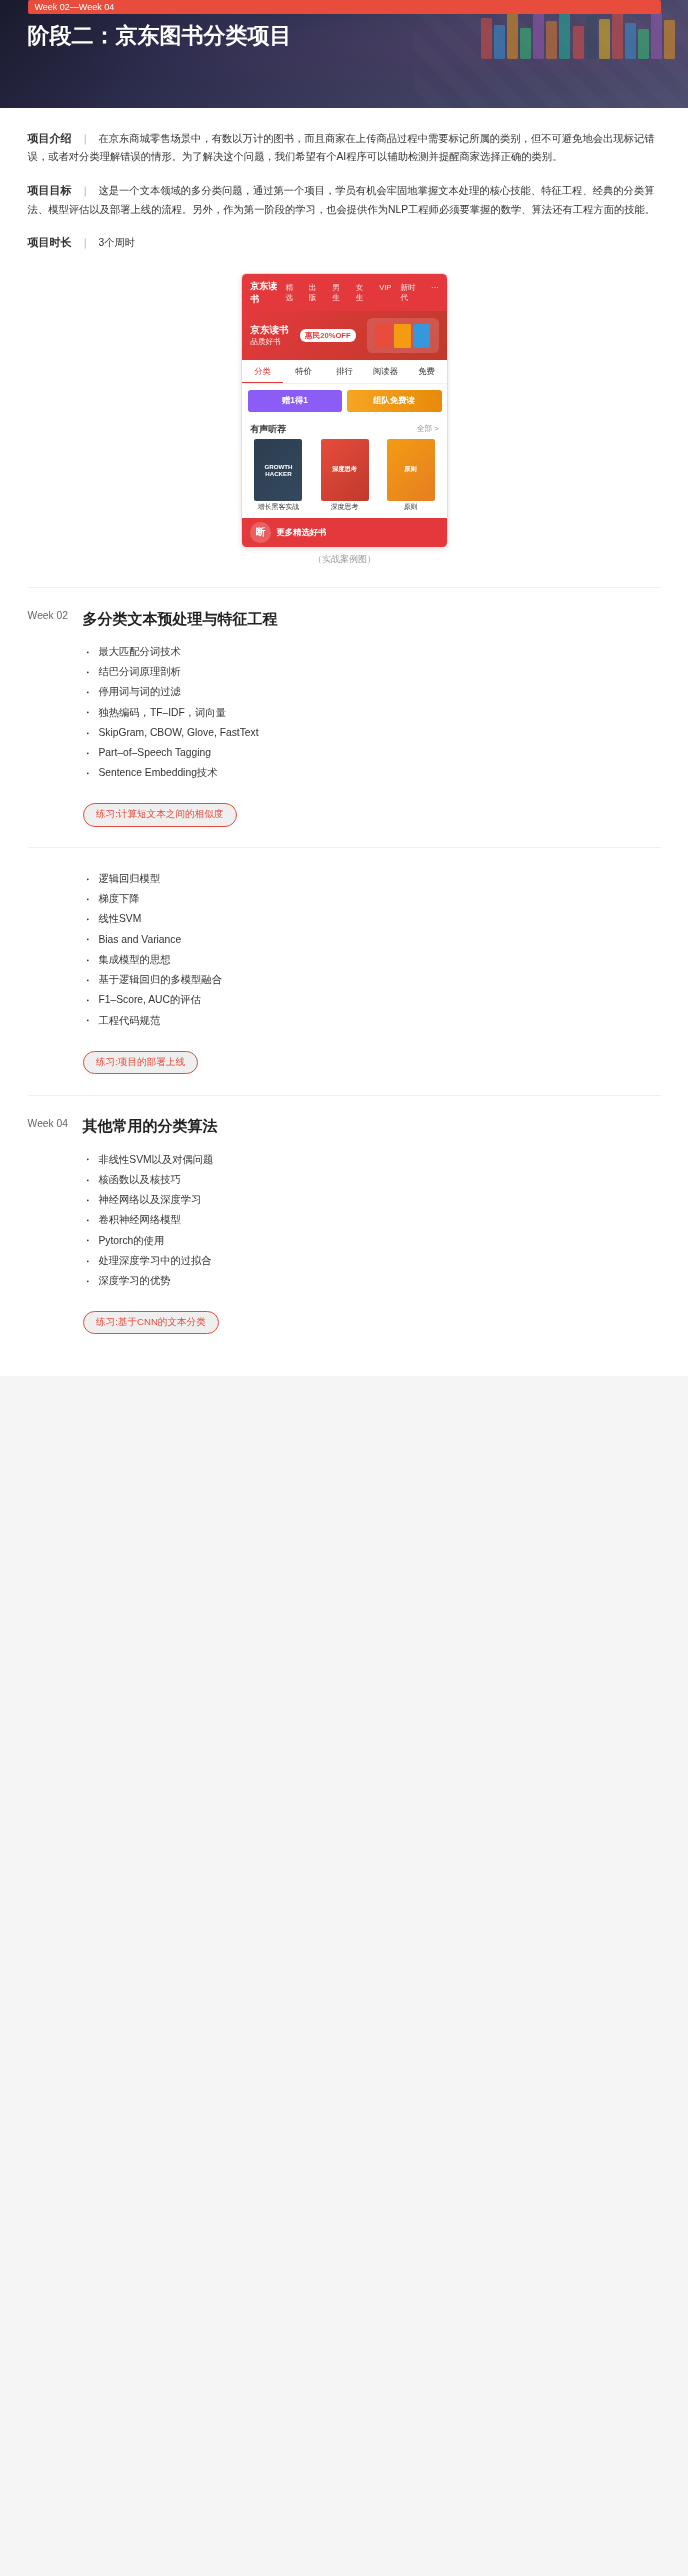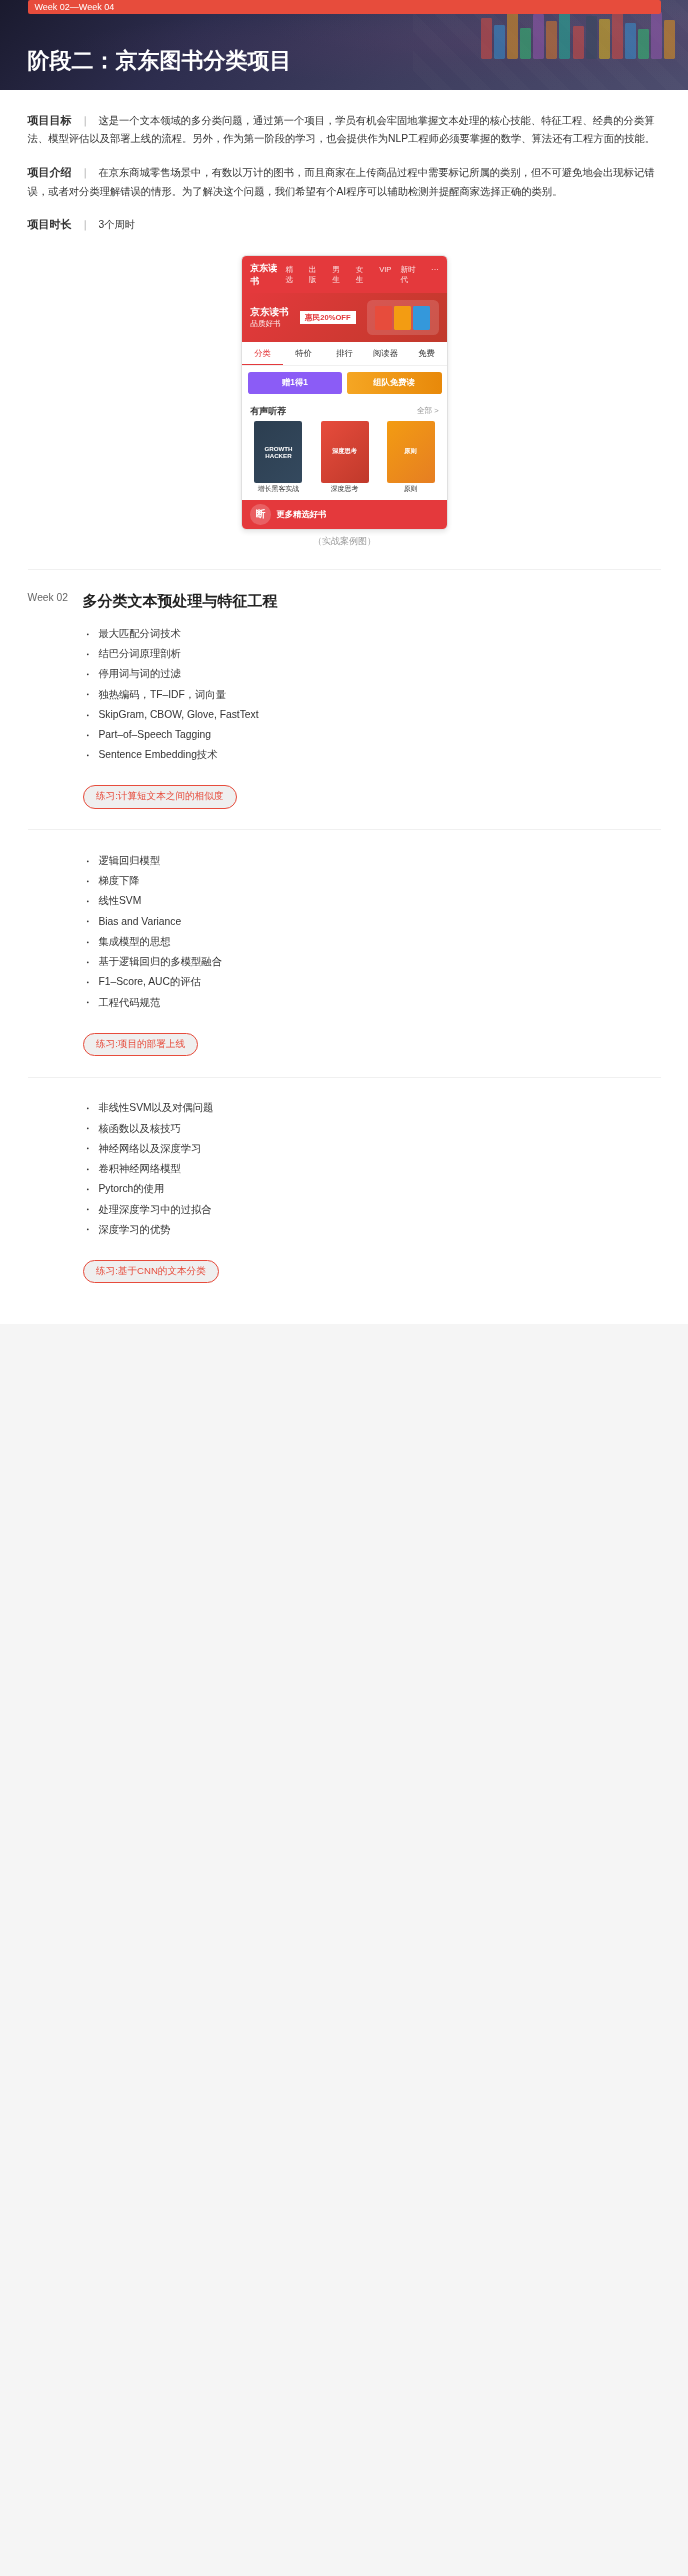--- a/index.html
+++ b/index.html
@@ -12,26 +12,26 @@
 
     .page-container {
       width: 689px;
       background: #fff;
     }
 
     
     .header-banner {
       position: relative;
       width: 100%;
-      height: 90px;
+      height: 108px;
       background: linear-gradient(135deg, #1a1a2e 0%, #2d2d4e 30%, #3d3d5e 60%, #4d4d6e 100%);
       overflow: hidden;
       display: flex;
       flex-direction: column;
-      justify-content: space-between;
+      justify-content: flex-start;
       padding: 0 27.6px 13.8px 27.6px;
     }
 
     .header-banner::before {
       content: '';
       position: absolute;
       top: 0; right: 0; bottom: 0; left: 0;
       background: 
         radial-gradient(ellipse at 70% 50%, rgba(80,60,100,0.4) 0%, transparent 60%),
         radial-gradient(ellipse at 90% 30%, rgba(100,80,120,0.3) 0%, transparent 40%);
@@ -150,21 +150,21 @@
       flex-direction: column;
       align-items: flex-end;
     }
 
     .jd-coupon {
       background: #fff;
       color: #e4393c;
       font-size: 7.6px;
       font-weight: bold;
       padding: 1.4px 5.5px;
-      border-radius: 0;
+      border-radius: 6px;
     }
 
     .jd-tabs {
       display: flex;
       background: #fff;
       border-bottom: 0.7px solid #f0f0f0;
     }
 
     .jd-tab {
       flex: 1;
@@ -435,29 +435,29 @@
       <div class="deco-book" style="height:47px;background:#9b59b6;"></div>
       <div class="deco-book" style="height:39px;background:#f39c12;"></div>
     </div>
     <span class="week-tag">Week 02—Week 04</span>
     <h1 class="stage-title">阶段二：京东图书分类项目</h1>
   </div>
 
   <div class="content-area">
 
     <div class="section-block">
+      <span class="label">项目介绍</span>
+      <span class="separator">｜</span>
+      <span>在京东商城零售场景中，有数以万计的图书，而且商家在上传商品过程中需要标记所属的类别，但不可避免地会出现标记错误，或者对分类理解错误的情形。为了解决这个问题，我们希望有个AI程序可以辅助检测并提醒商家选择正确的类别。</span>
+    </div>
+
+    <div class="section-block">
       <span class="label">项目目标</span>
       <span class="separator">｜</span>
       <span>这是一个文本领域的多分类问题，通过第一个项目，学员有机会牢固地掌握文本处理的核心技能、特征工程、经典的分类算法、模型评估以及部署上线的流程。另外，作为第一阶段的学习，也会提供作为NLP工程师必须要掌握的数学、算法还有工程方面的技能。</span>
-    </div>
-
-    <div class="section-block">
-      <span class="label">项目介绍</span>
-      <span class="separator">｜</span>
-      <span>在京东商城零售场景中，有数以万计的图书，而且商家在上传商品过程中需要标记所属的类别，但不可避免地会出现标记错误，或者对分类理解错误的情形。为了解决这个问题，我们希望有个AI程序可以辅助检测并提醒商家选择正确的类别。</span>
     </div>
 
     <div class="section-block">
       <span class="label">项目时长</span>
       <span class="separator">｜</span>
       <span>3个周时</span>
     </div>
 
     <div class="project-image-container">
       <div>
@@ -619,20 +619,24 @@
           <li>
               <span class="bullet-dot">・</span>
               <span>工程代码规范</span>
             </li>
         </ul>
         <button class="practice-btn">练习:项目的部署上线</button>
       </div>
     </div>
 
     <div class="week-section">
+      <div class="week-header">
+        <span class="week-label">Week 04</span>
+        <h2 class="week-content-title">其他常用的分类算法</h2>
+      </div>
       <div class="week-body">
         <ul class="bullet-list">
           <li>
               <span class="bullet-dot">・</span>
               <span>非线性SVM以及对偶问题</span>
             </li>
           <li>
               <span class="bullet-dot">・</span>
               <span>核函数以及核技巧</span>
             </li>

